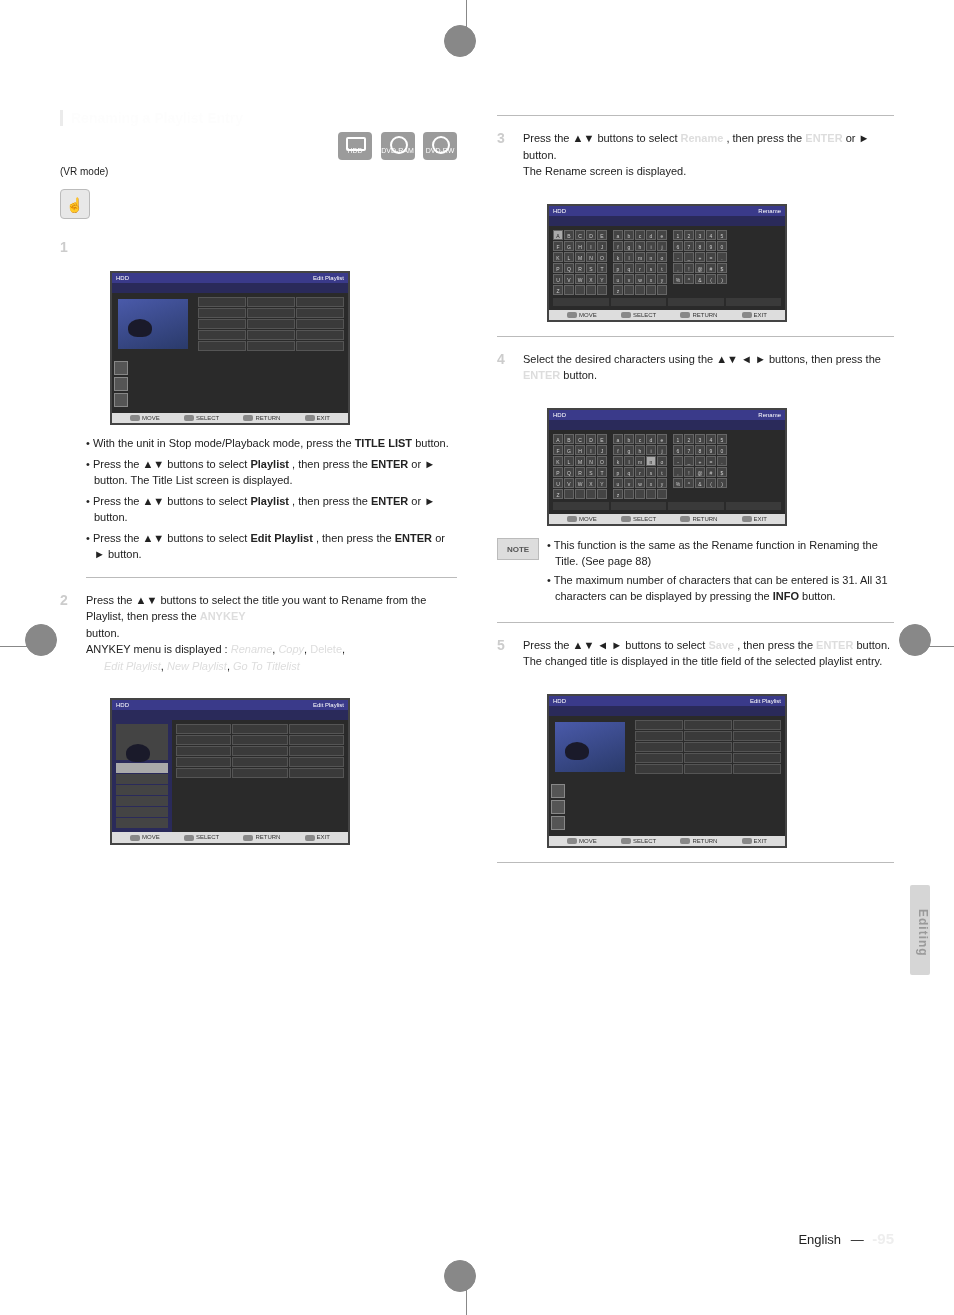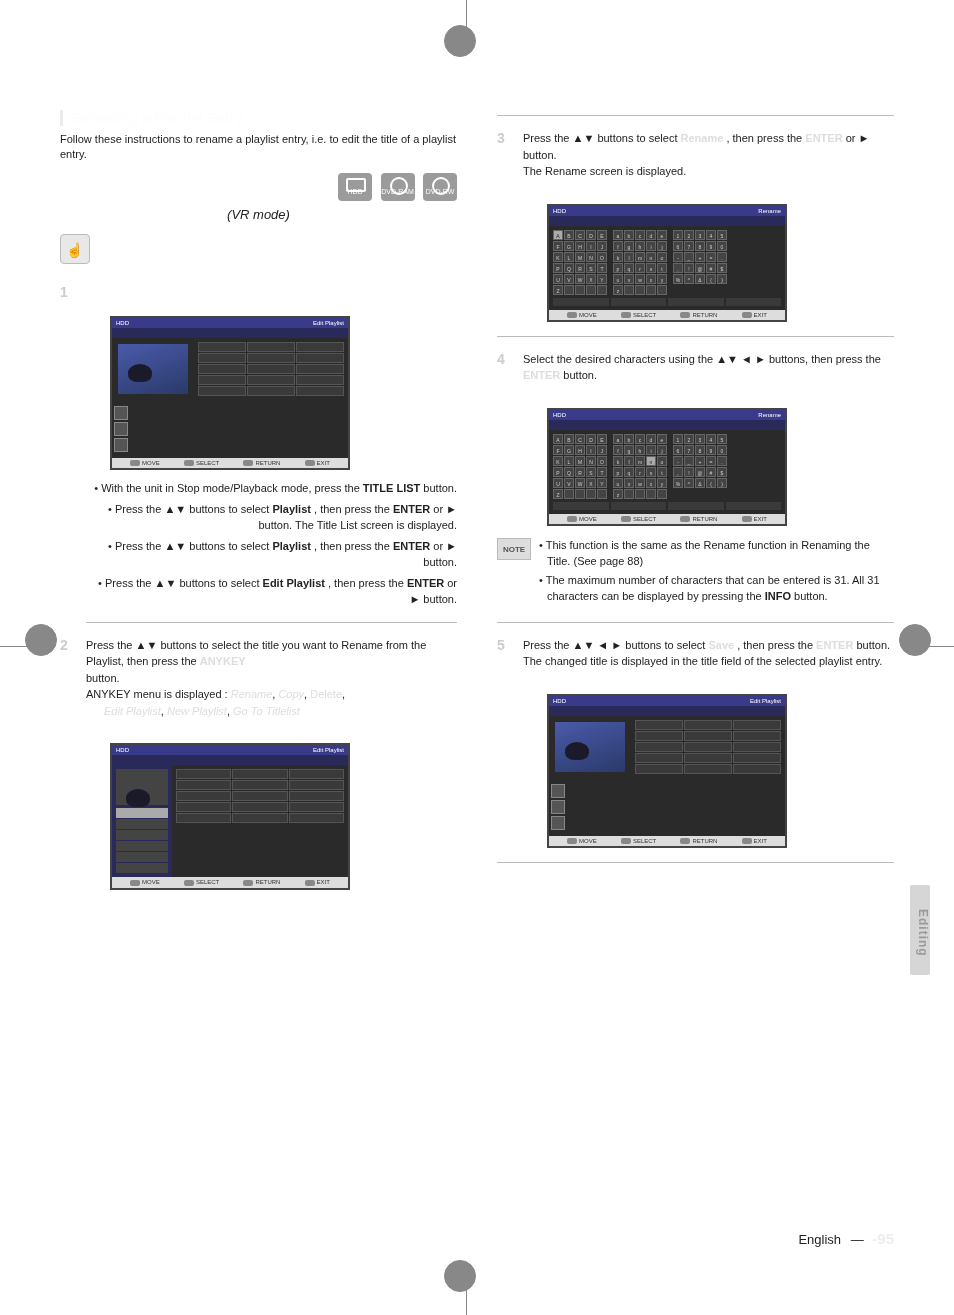--- a/index.html
+++ b/index.html
@@ -34,40 +34,40 @@
   h2.section-title { font-size: 14px; font-weight: bold; margin: 55px 0 6px 0; border-left: 3px solid #444; padding-left: 8px; color:#eee; opacity:0.1;}
   .intro { font-size: 11px; line-height: 1.4; margin-bottom: 10px; }
   .icons-row { text-align: right; margin: 6px 0; }
   .disc-icon {
     display: inline-block; width: 34px; height: 28px; border-radius: 4px;
     background: #9b9b9b; color: #fff; font-size: 7px; text-align: center;
     line-height: 38px; margin-left: 4px; position: relative;
   }
   .disc-icon::before { content:""; position:absolute; width:14px; height:14px; border:2px solid #fff; border-radius:50%; left:9px; top:4px;}
   .hdd-icon::before { border:none; width:16px; height:10px; border:2px solid #fff; border-radius:2px; top:5px; left:8px;}
-  .vr-mode { font-size: 13px; text-align: center; margin-bottom: 12px; font-style: italic; }
+  .vr-mode { font-size: 10px; text-align: left; margin-bottom: 12px; }
   .hand-icon {
     display:inline-block; width:30px; height:30px; border:1px solid #bbb; border-radius:4px; background:#e8e8e8;
     font-size:14px; color:#c08080; text-align:center; line-height:30px; margin-bottom: 20px;
   }
 
   .step-num {
     display:inline-block; width:18px; height:18px; font-size:14px; font-weight:bold; color:#ccc;
     float:left; margin-right:6px;
   }
   .step-text { font-size:11px; line-height:1.5; margin-left:26px; margin-bottom:10px; }
   .step-text strong { font-family: Arial; color:#000; }
   .step-text .faint { color:#ddd; }
   .step-block { margin-bottom: 14px; overflow: hidden; }
 
   .hr { border:none; border-top:1px solid #bbb; margin: 14px 0 14px 26px; }
   .hr-full { border:none; border-top:1px solid #bbb; margin: 14px 0; }
 
   .bullet-list { font-size:11px; line-height:1.5; margin-left:26px; }
-  .bullet-list li { list-style:none; text-indent:-8px; padding-left:8px; margin-bottom:4px;text-align:right;}
+  .bullet-list li { list-style:none; text-indent:-8px; padding-left:8px; margin-bottom:4px;}
   .bullet-list li::before { content:"• "; }
   .sym { font-family: Arial; }
 
   
   .osd {
     width: 240px; margin: 10px 0 10px 50px;
     border: 2px solid #444; background:#ddd; font-size:6px; color:#ddd;
     position: relative;
   }
   .osd-header { background:#3a3a8a; color:#fff; padding:2px 4px; display:flex; justify-content:space-between; font-size:6px;}
@@ -90,21 +90,21 @@
   .osd-keyboard .kgroups { display:flex; gap:6px; }
   .osd-longbtn { display:flex; gap:2px; margin-top:2px;}
   .osd-longbtn span { flex:1; height:8px; background:#3a3a3a; }
 
   .osd-menu-col { width:60px; display:flex; flex-direction:column; padding:4px; gap:1px; background:#2a2a5a;}
   .osd-menu-col div { height:10px; background:#444; }
   .osd-menu-col div.hl { background:#aaa;}
 
   .note-box { display:flex; gap:8px; margin:12px 0 10px 0; }
   .note-icon {
-    width:34px; height:22px; background:#ddd; color:#555; font-size:8px; text-align:center;
+    width:42px; height:22px; background:#ddd; color:#555; font-size:8px; text-align:center;
     font-weight:bold; line-height:22px; border:1px solid #bbb;
   }
   .note-list { font-size:11px; flex:1; }
   .note-list li { list-style:none; text-indent:-8px; padding-left:8px; margin-bottom:4px; line-height:1.4;}
   .note-list li::before { content:"•  "; }
 
   .side-tab {
     position:absolute; right:-36px; top:830px; width:20px; height:90px;
     background:#d6d6d6; color:#9a9a9a; font-size:12px; font-weight:bold;
     writing-mode: vertical-rl; text-align:center; letter-spacing:1px;
@@ -123,21 +123,20 @@
 <div class="crop-mark crop-right" style="left:924px; top:632px;"></div>
 <div class="crop-mark crop-bottom" style="left:452px; top:1285px;"></div>
 
 <div class="page">
   <div class="cols">
 
     <div class="col">
 
       <h2 class="section-title">Renaming a Playlist Entry</h2>
 
-      <p class="intro">Follow these instructions to rename a playlist entry, i.e. to edit the title of a playlist entry.</p>
 
       <div class="icons-row">
         <span class="disc-icon hdd-icon">HDD</span>
         <span class="disc-icon">DVD-RAM</span>
         <span class="disc-icon">DVD-RW</span>
       </div>
       <div class="vr-mode">(VR mode)</div>
 
       <span class="hand-icon">☝</span>
 

